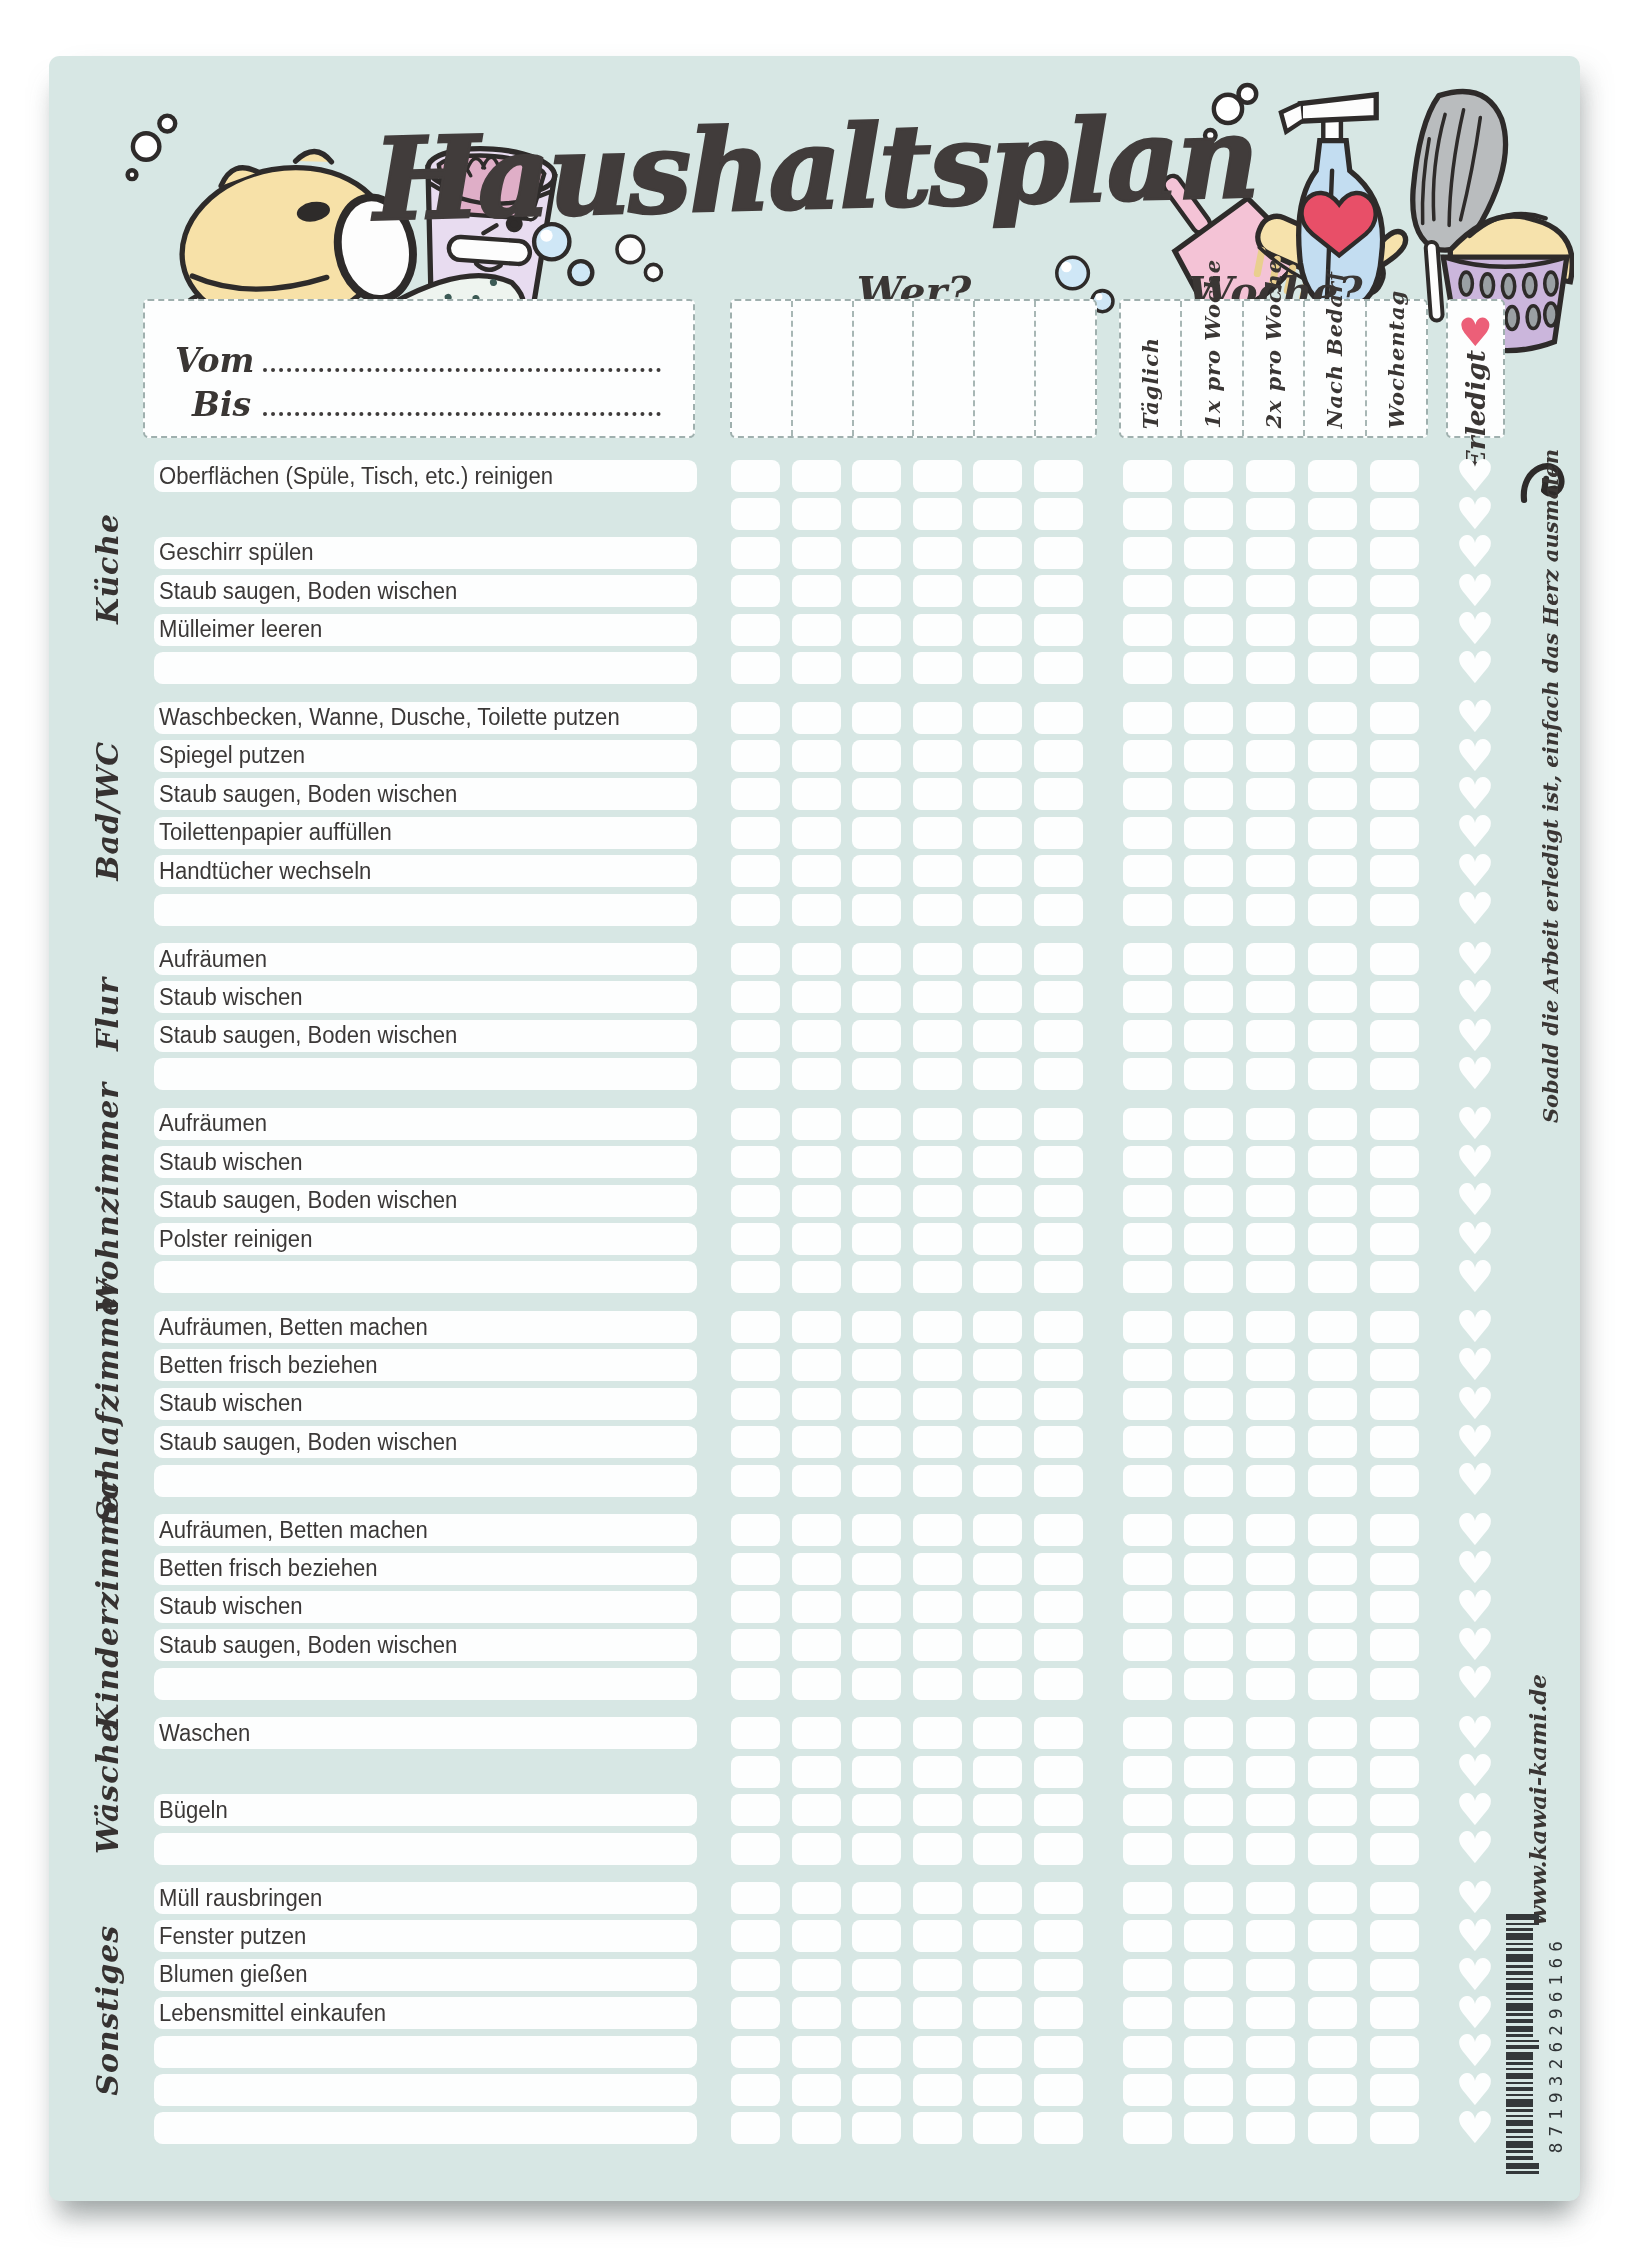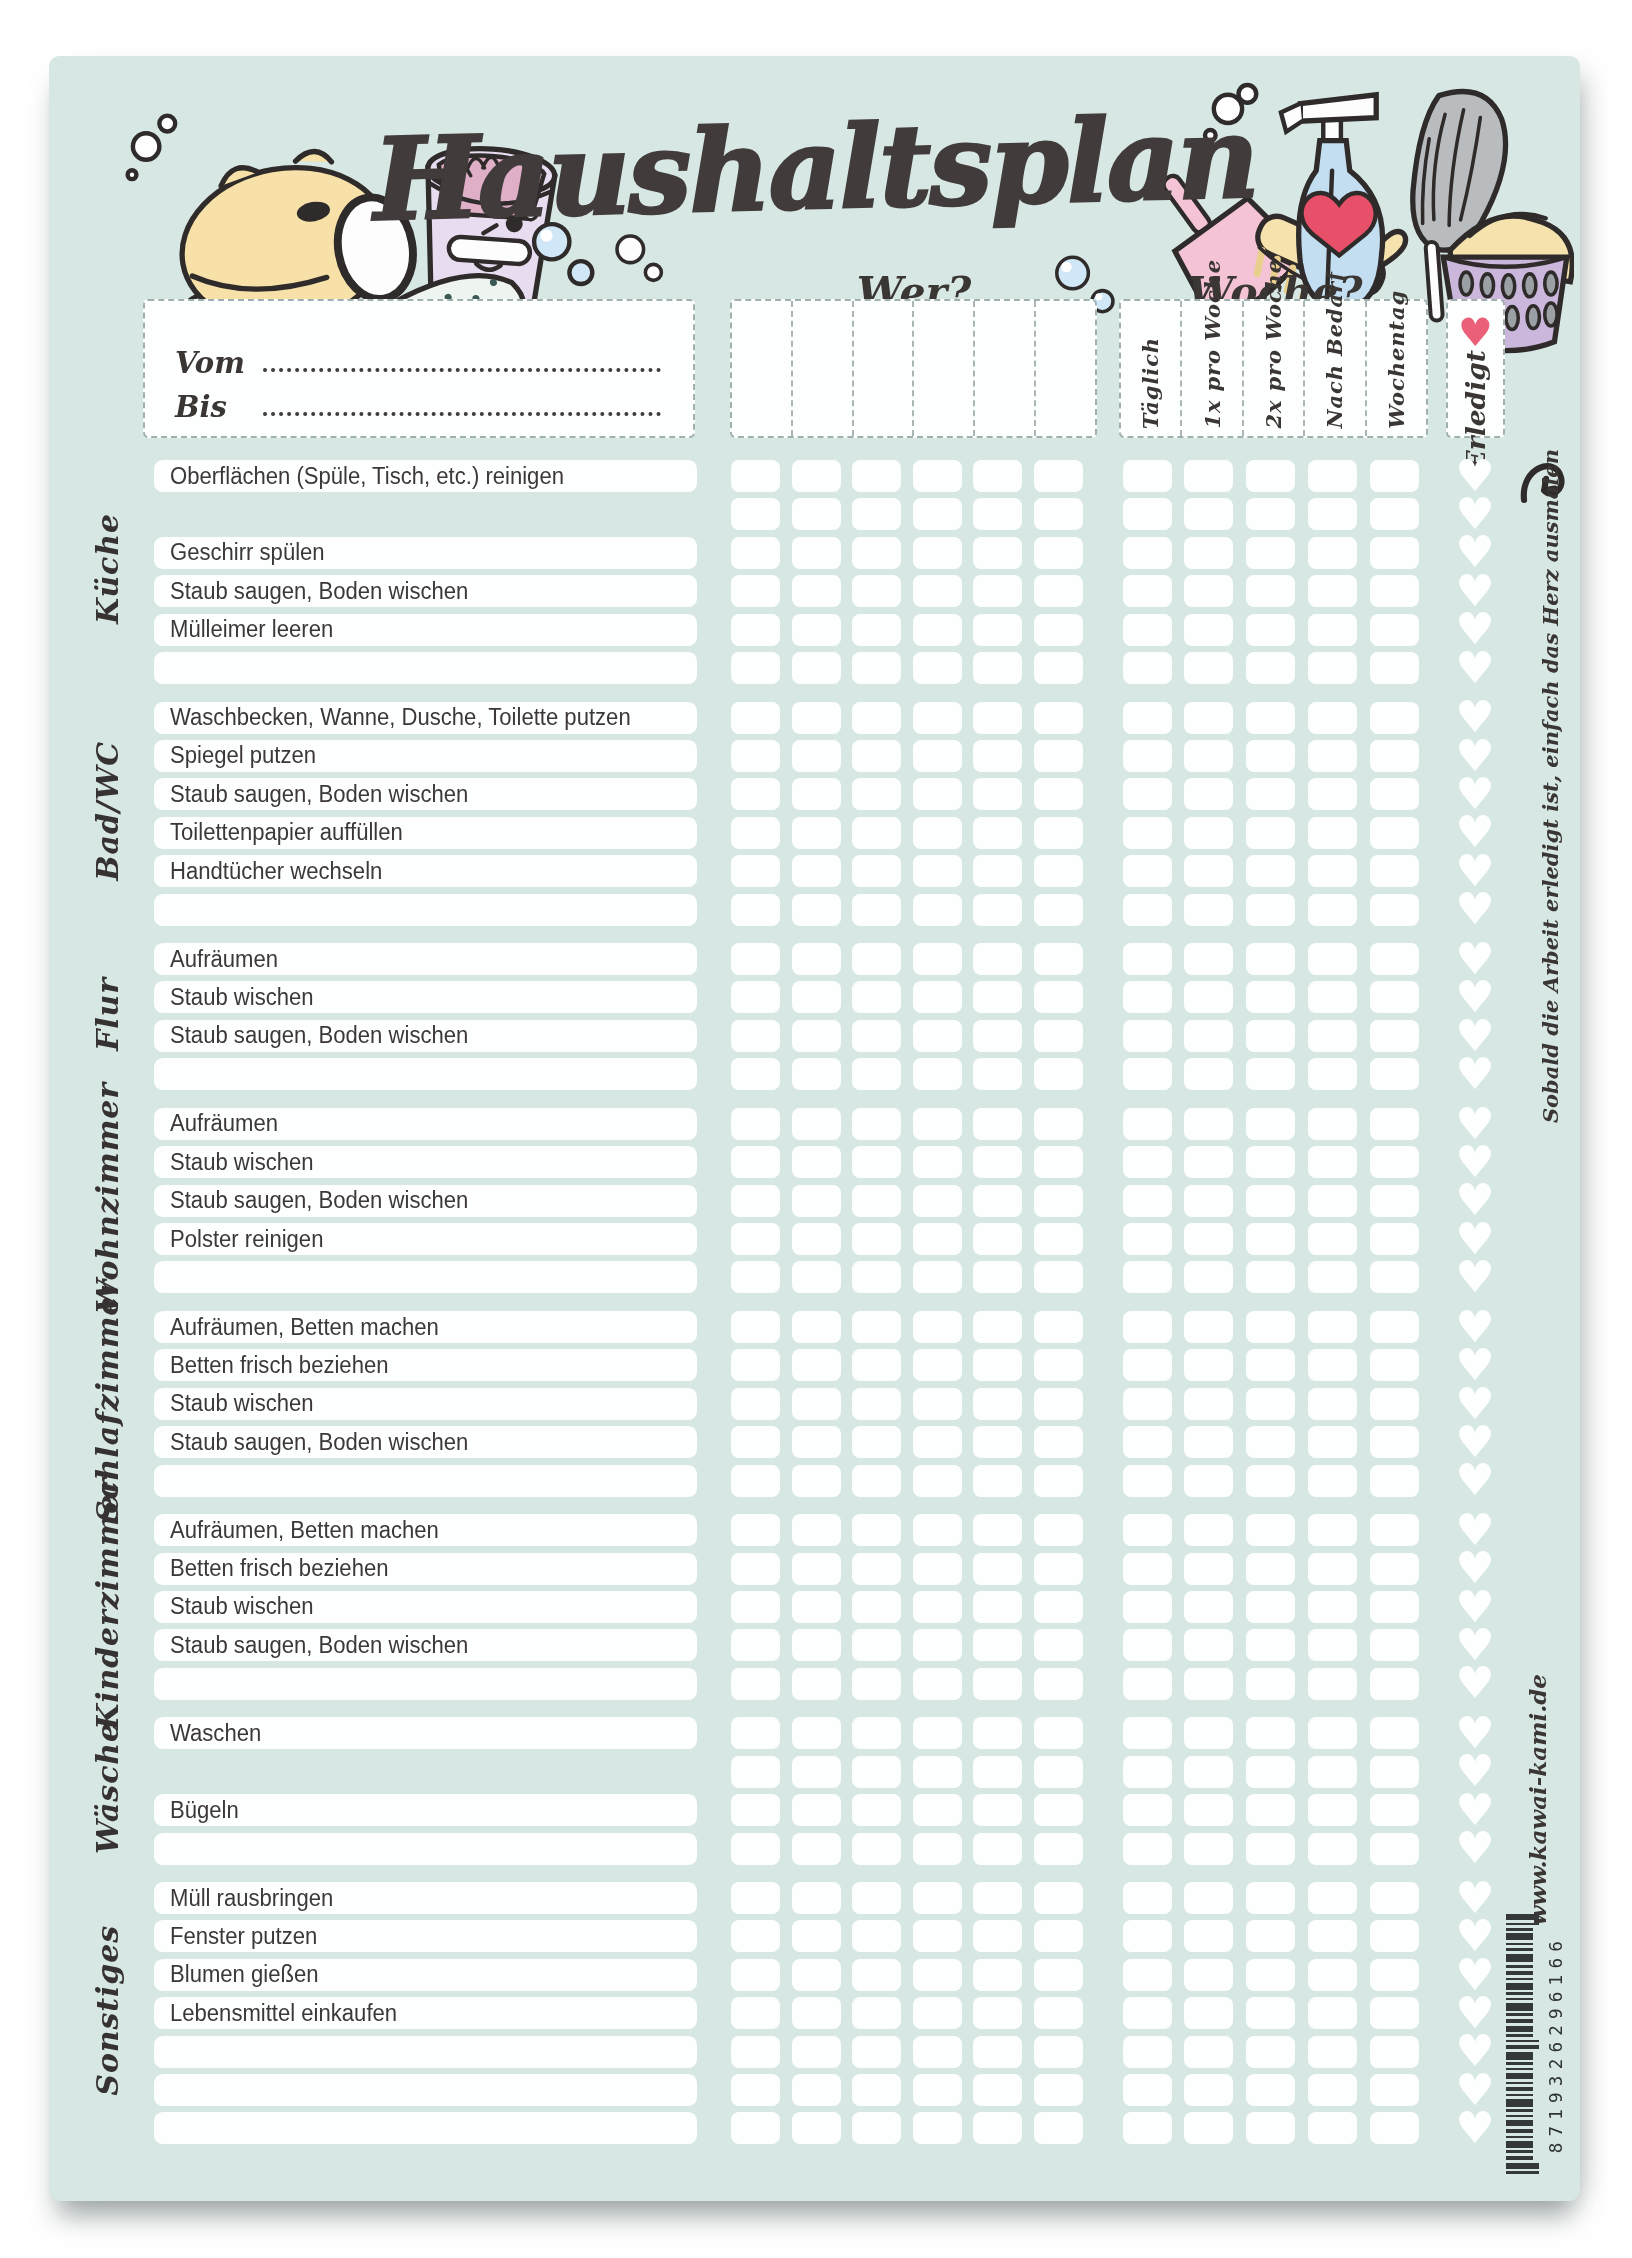--- a/index.html
+++ b/index.html
@@ -29,21 +29,21 @@
   .q-label { position:absolute; top:212px; font-size:41px; transform:translateX(-50%); }
   #wer-label { left:865px; }
   #wann-label { left:1226px; }
 
   .head-box {
     position:absolute; top:243px; height:139px;
     background:#fdfefe; border:2.6px dashed #9fb0ae; border-radius:5.3px;
   }
   #vombis-box { left:94px; width:552px; display:flex; flex-direction:column; justify-content:flex-end; padding:0 26.5px 12.4px 30px; }
   .date-line { display:flex; align-items:flex-end; height:44px; }
-  .date-line .dlab { font-size:29px; width:76px; }
+  .date-line .dlab { font-size:33px; width:76px;text-align:right; }
   .date-line .dotline { flex:1; border-bottom:4.4px dotted #3e3b3a; margin:0 5.3px 8px 12.4px; height:26.5px; }
 
   #wer-box { left:681px; width:367px; display:flex; }
   .wer-cell { flex:1; height:100%; }
   .wer-cell + .wer-cell { border-left:2.6px dashed #a8b7b5; }
 
   #wann-box { left:1070px; width:309px; display:flex; }
   .wann-cell { flex:1; display:flex; flex-direction:column; justify-content:flex-end; align-items:center; padding-bottom:7px; }
   .wann-cell + .wann-cell { border-left:2.6px dashed #a8b7b5; }
   .wann-cell .vtext { font-size:21px; letter-spacing:0.9px; }
@@ -55,21 +55,21 @@
   #sections { position:absolute; top:404px; left:0; width:100%; }
   .section { position:relative; margin-bottom:17.6px; }
   .sec-label-wrap { position:absolute; left:30px; top:0; bottom:6.2px; width:56px;
     display:flex; align-items:center; justify-content:center; }
   .sec-label { font-size:30px; letter-spacing:0.9px; color:#363231; }
 
   .row { position:relative; height:32px; margin-bottom:6.4px; }
   .bar {
     position:absolute; left:105px; top:0; width:543px; height:32px;
     background:#fdfefe; border-radius:8.8px;
-    display:flex; align-items:center; padding-left:16px;
+    display:flex; align-items:center; padding-left:5px;
   }
   .task-label { font-size:23px; color:#3b3837; letter-spacing:0; transform:scaleX(.96); transform-origin:left center; white-space:nowrap; }
   .cb { position:absolute; top:0; width:49px; height:32px; background:#fdfefe; border-radius:8px; }
   .heart {
     position:absolute; left:1405px; top:-5.3px; width:42px; text-align:center;
     font-family:"DejaVu Sans",sans-serif; font-size:44px; line-height:42px; color:#fdfefe;
   }
 
   .note-wrap { position:absolute; left:1475px; top:446px; height:569px; width:53px;
     display:flex; align-items:center; justify-content:center; }

